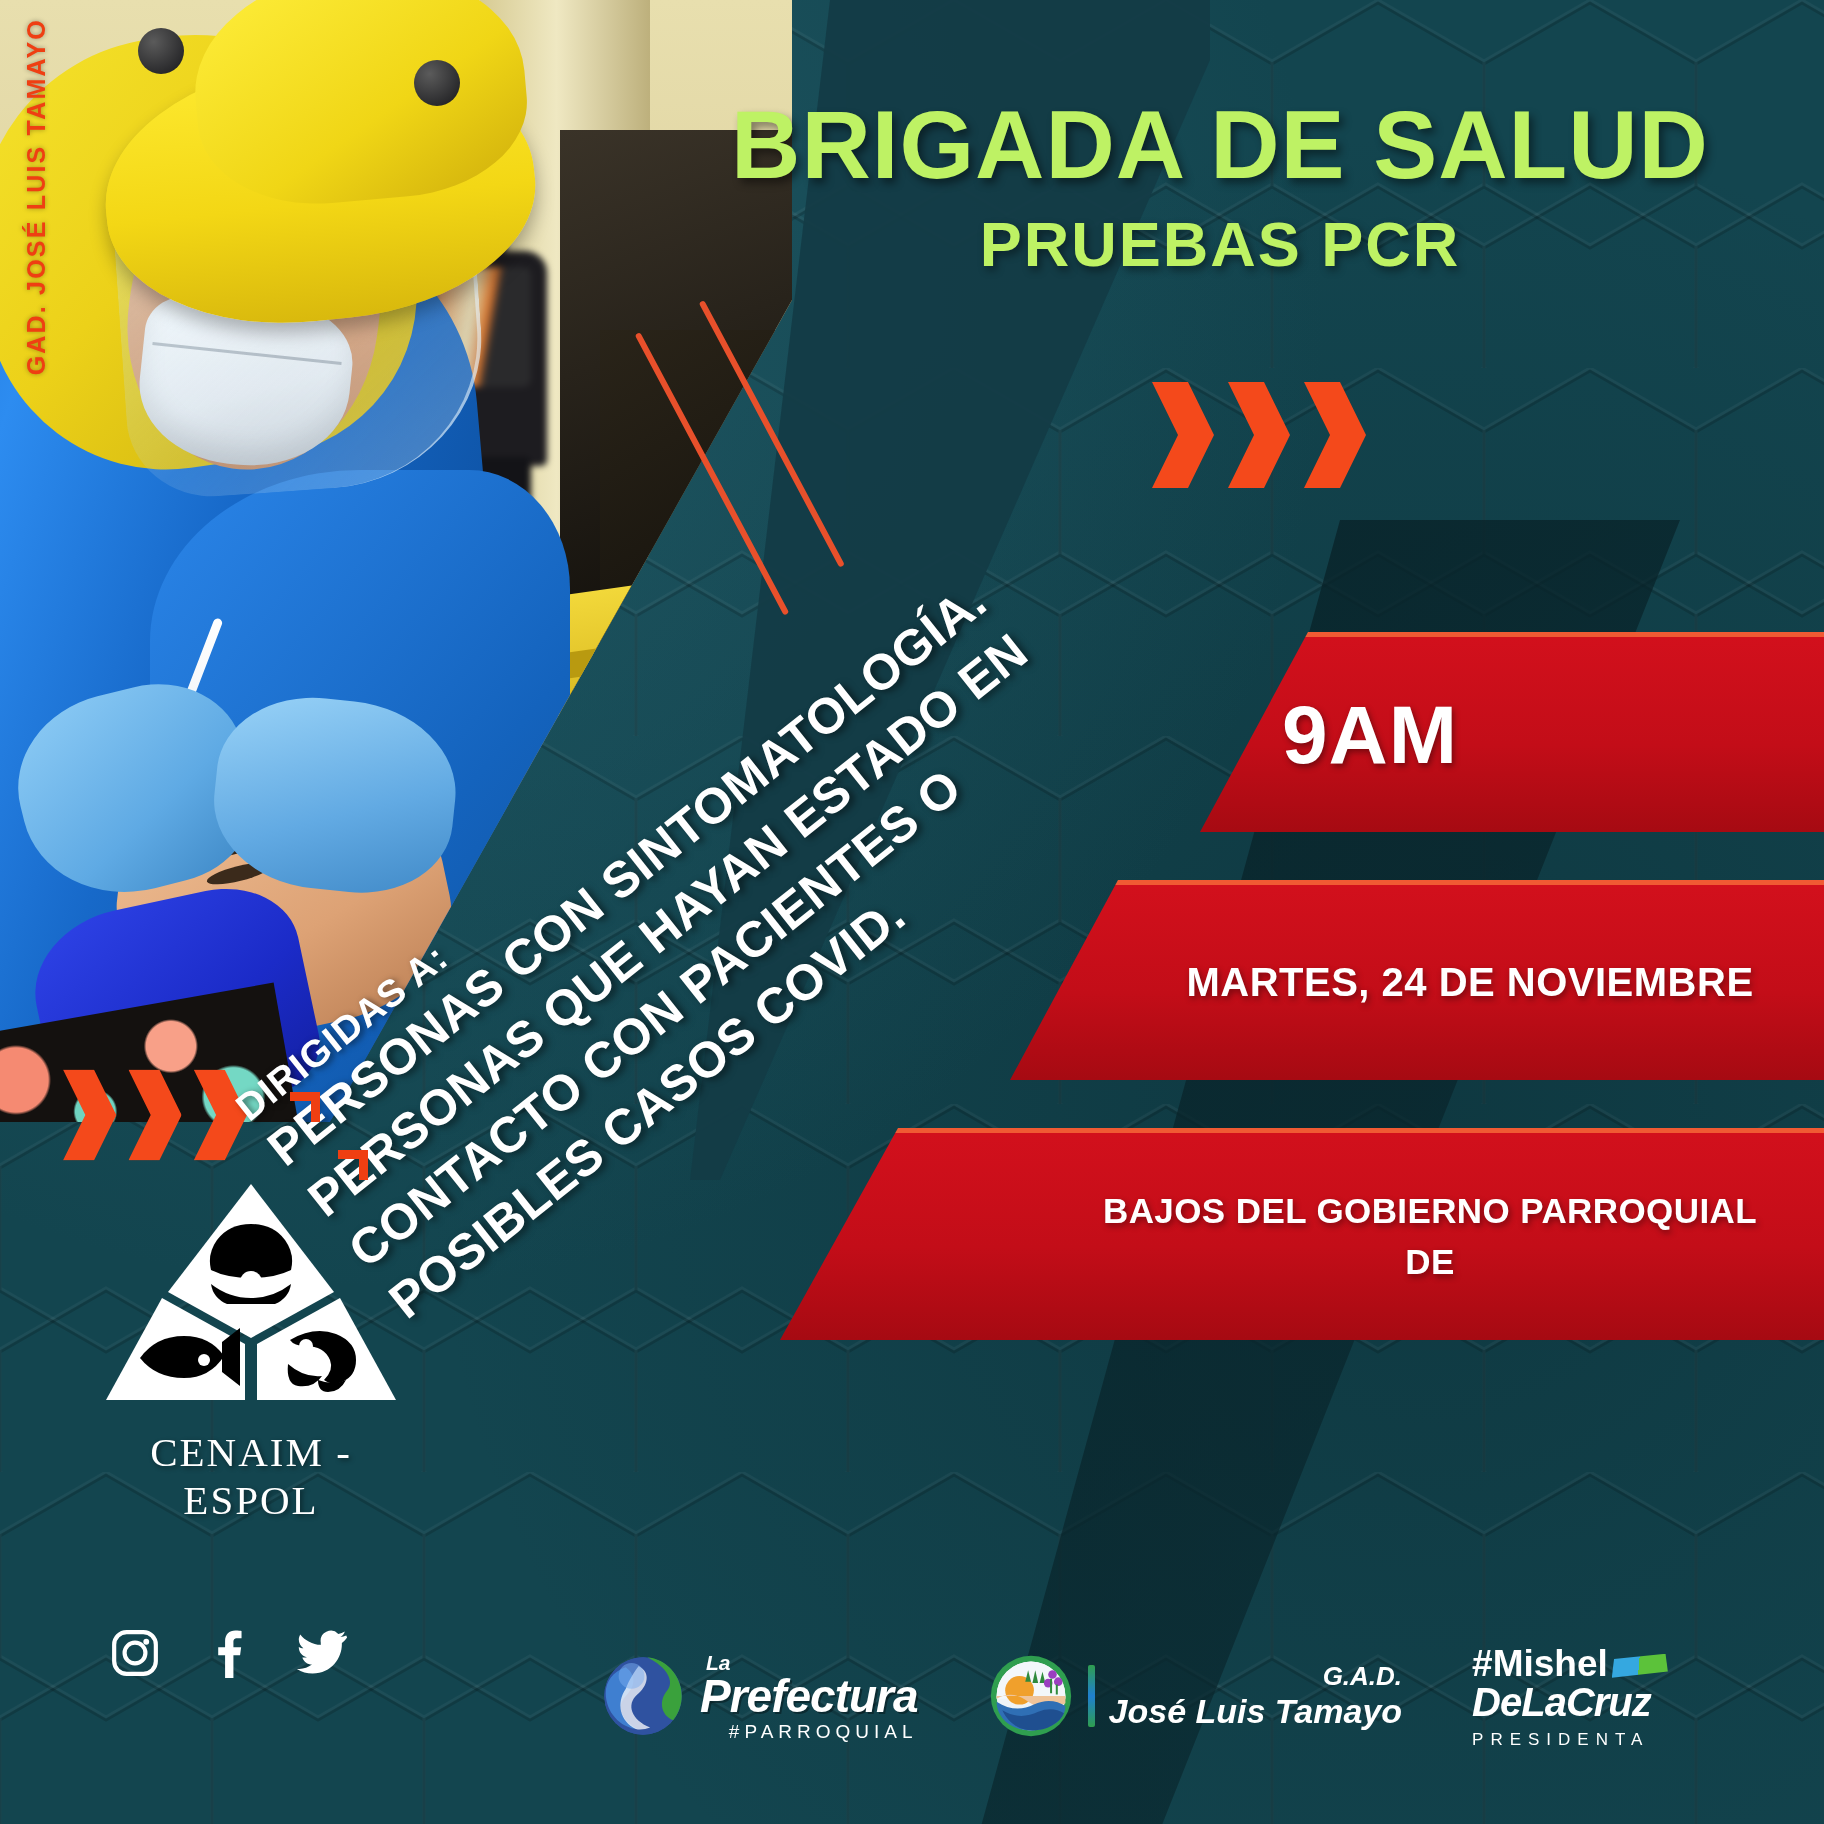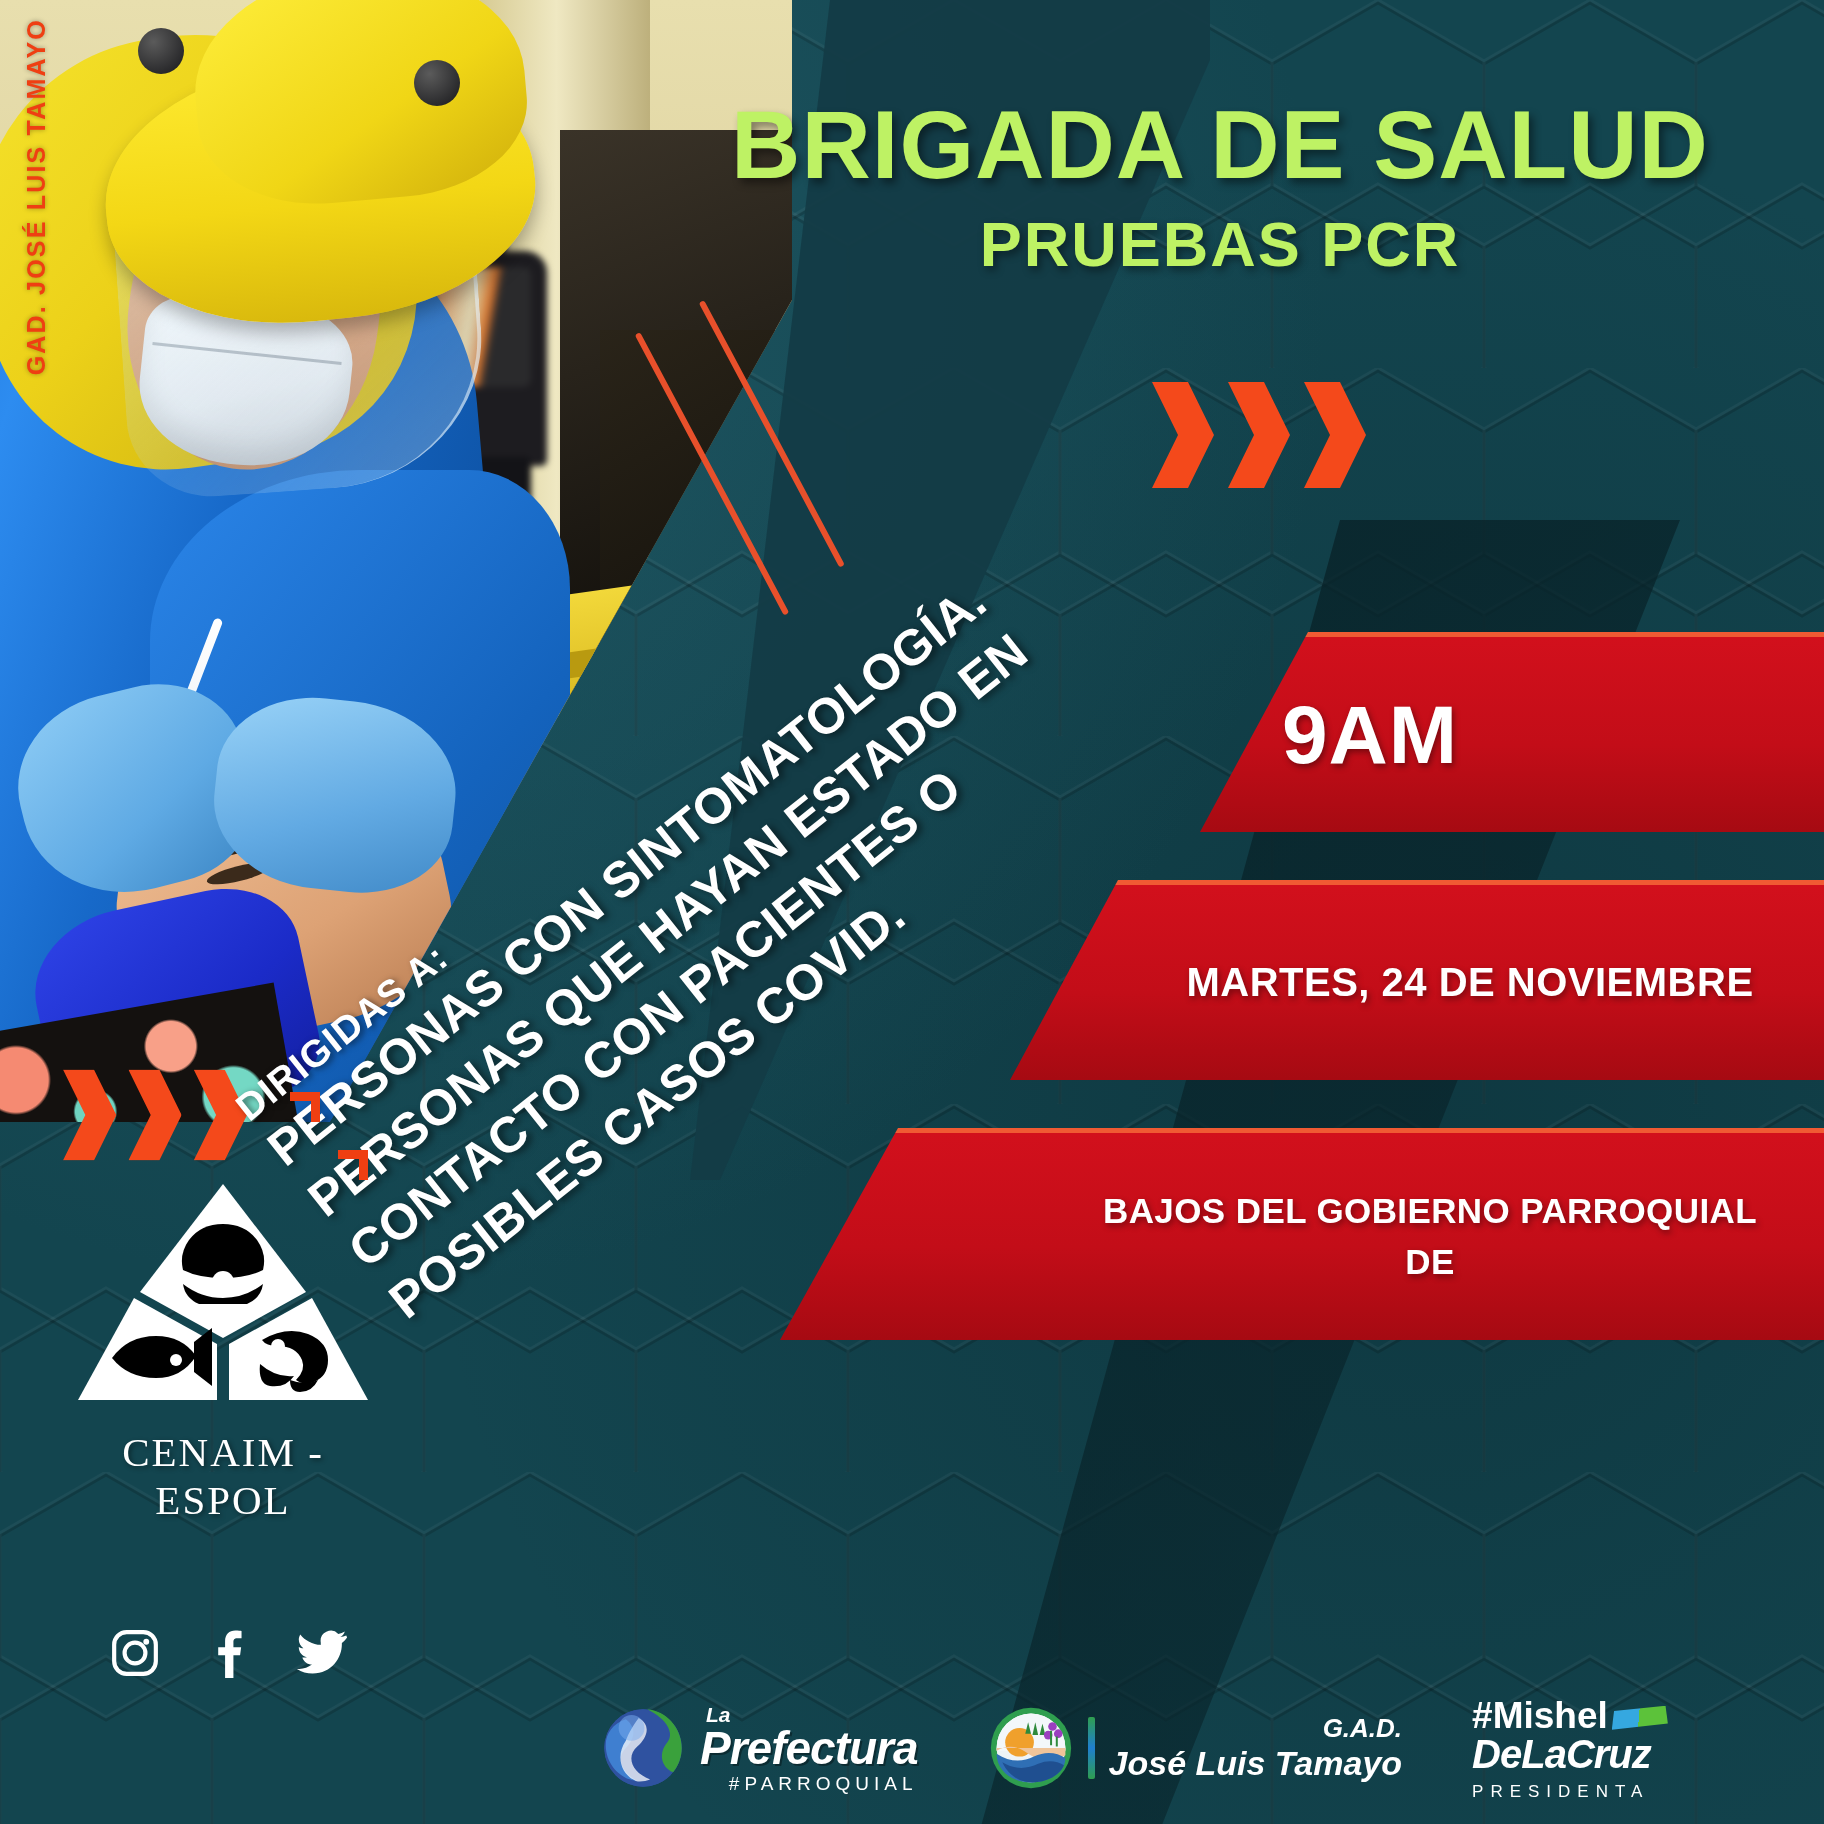--- a/index.html
+++ b/index.html
@@ -272,34 +272,34 @@
   }
   #banner-place {
     left:780px; top:1128px; width:1120px; height:212px;
     clip-path:polygon(118px 0, 1120px 0, 1120px 212px, 0 212px);
     font-size:35px; line-height:1.45; letter-spacing:.4px;
     padding-left:300px; padding-right:120px;
   }
   .banner span { text-shadow:2px 3px 6px rgba(0,0,0,.4); }
 
   
-  .cenaim { position:absolute; left:68px; top:1178px; width:310px; }
+  .cenaim { position:absolute; left:96px; top:1178px; width:310px; }
   .cenaim-name {
     margin-top:6px; text-align:center; color:#fff;
     font-family:"Liberation Serif", serif; font-size:41px; letter-spacing:2px;
     text-shadow:2px 2px 5px rgba(0,0,0,.45);
   }
 
   
   .social { position:absolute; left:110px; top:1628px; display:flex; gap:52px; align-items:center; }
   .social svg { display:block; }
 
   
   .footer-logos {
-    position:absolute; left:600px; top:1672px; width:1224px; height:152px;
+    position:absolute; left:600px; top:1620px; width:1224px; height:152px;
     display:flex; align-items:center; gap:70px;
   }
   .flogo { display:flex; align-items:center; gap:14px; color:#fff; }
   .prefectura .txt { line-height:1; }
   .prefectura .la { font-size:21px; font-style:italic; font-weight:bold; margin-left:6px; }
   .prefectura .pf {
     font-size:46px; font-weight:bold; font-style:italic; letter-spacing:-1px;
     text-shadow:2px 2px 0 rgba(0,0,0,.35);
   }
   .prefectura .se { font-size:19px; letter-spacing:5px; text-align:right; margin-top:3px; }

